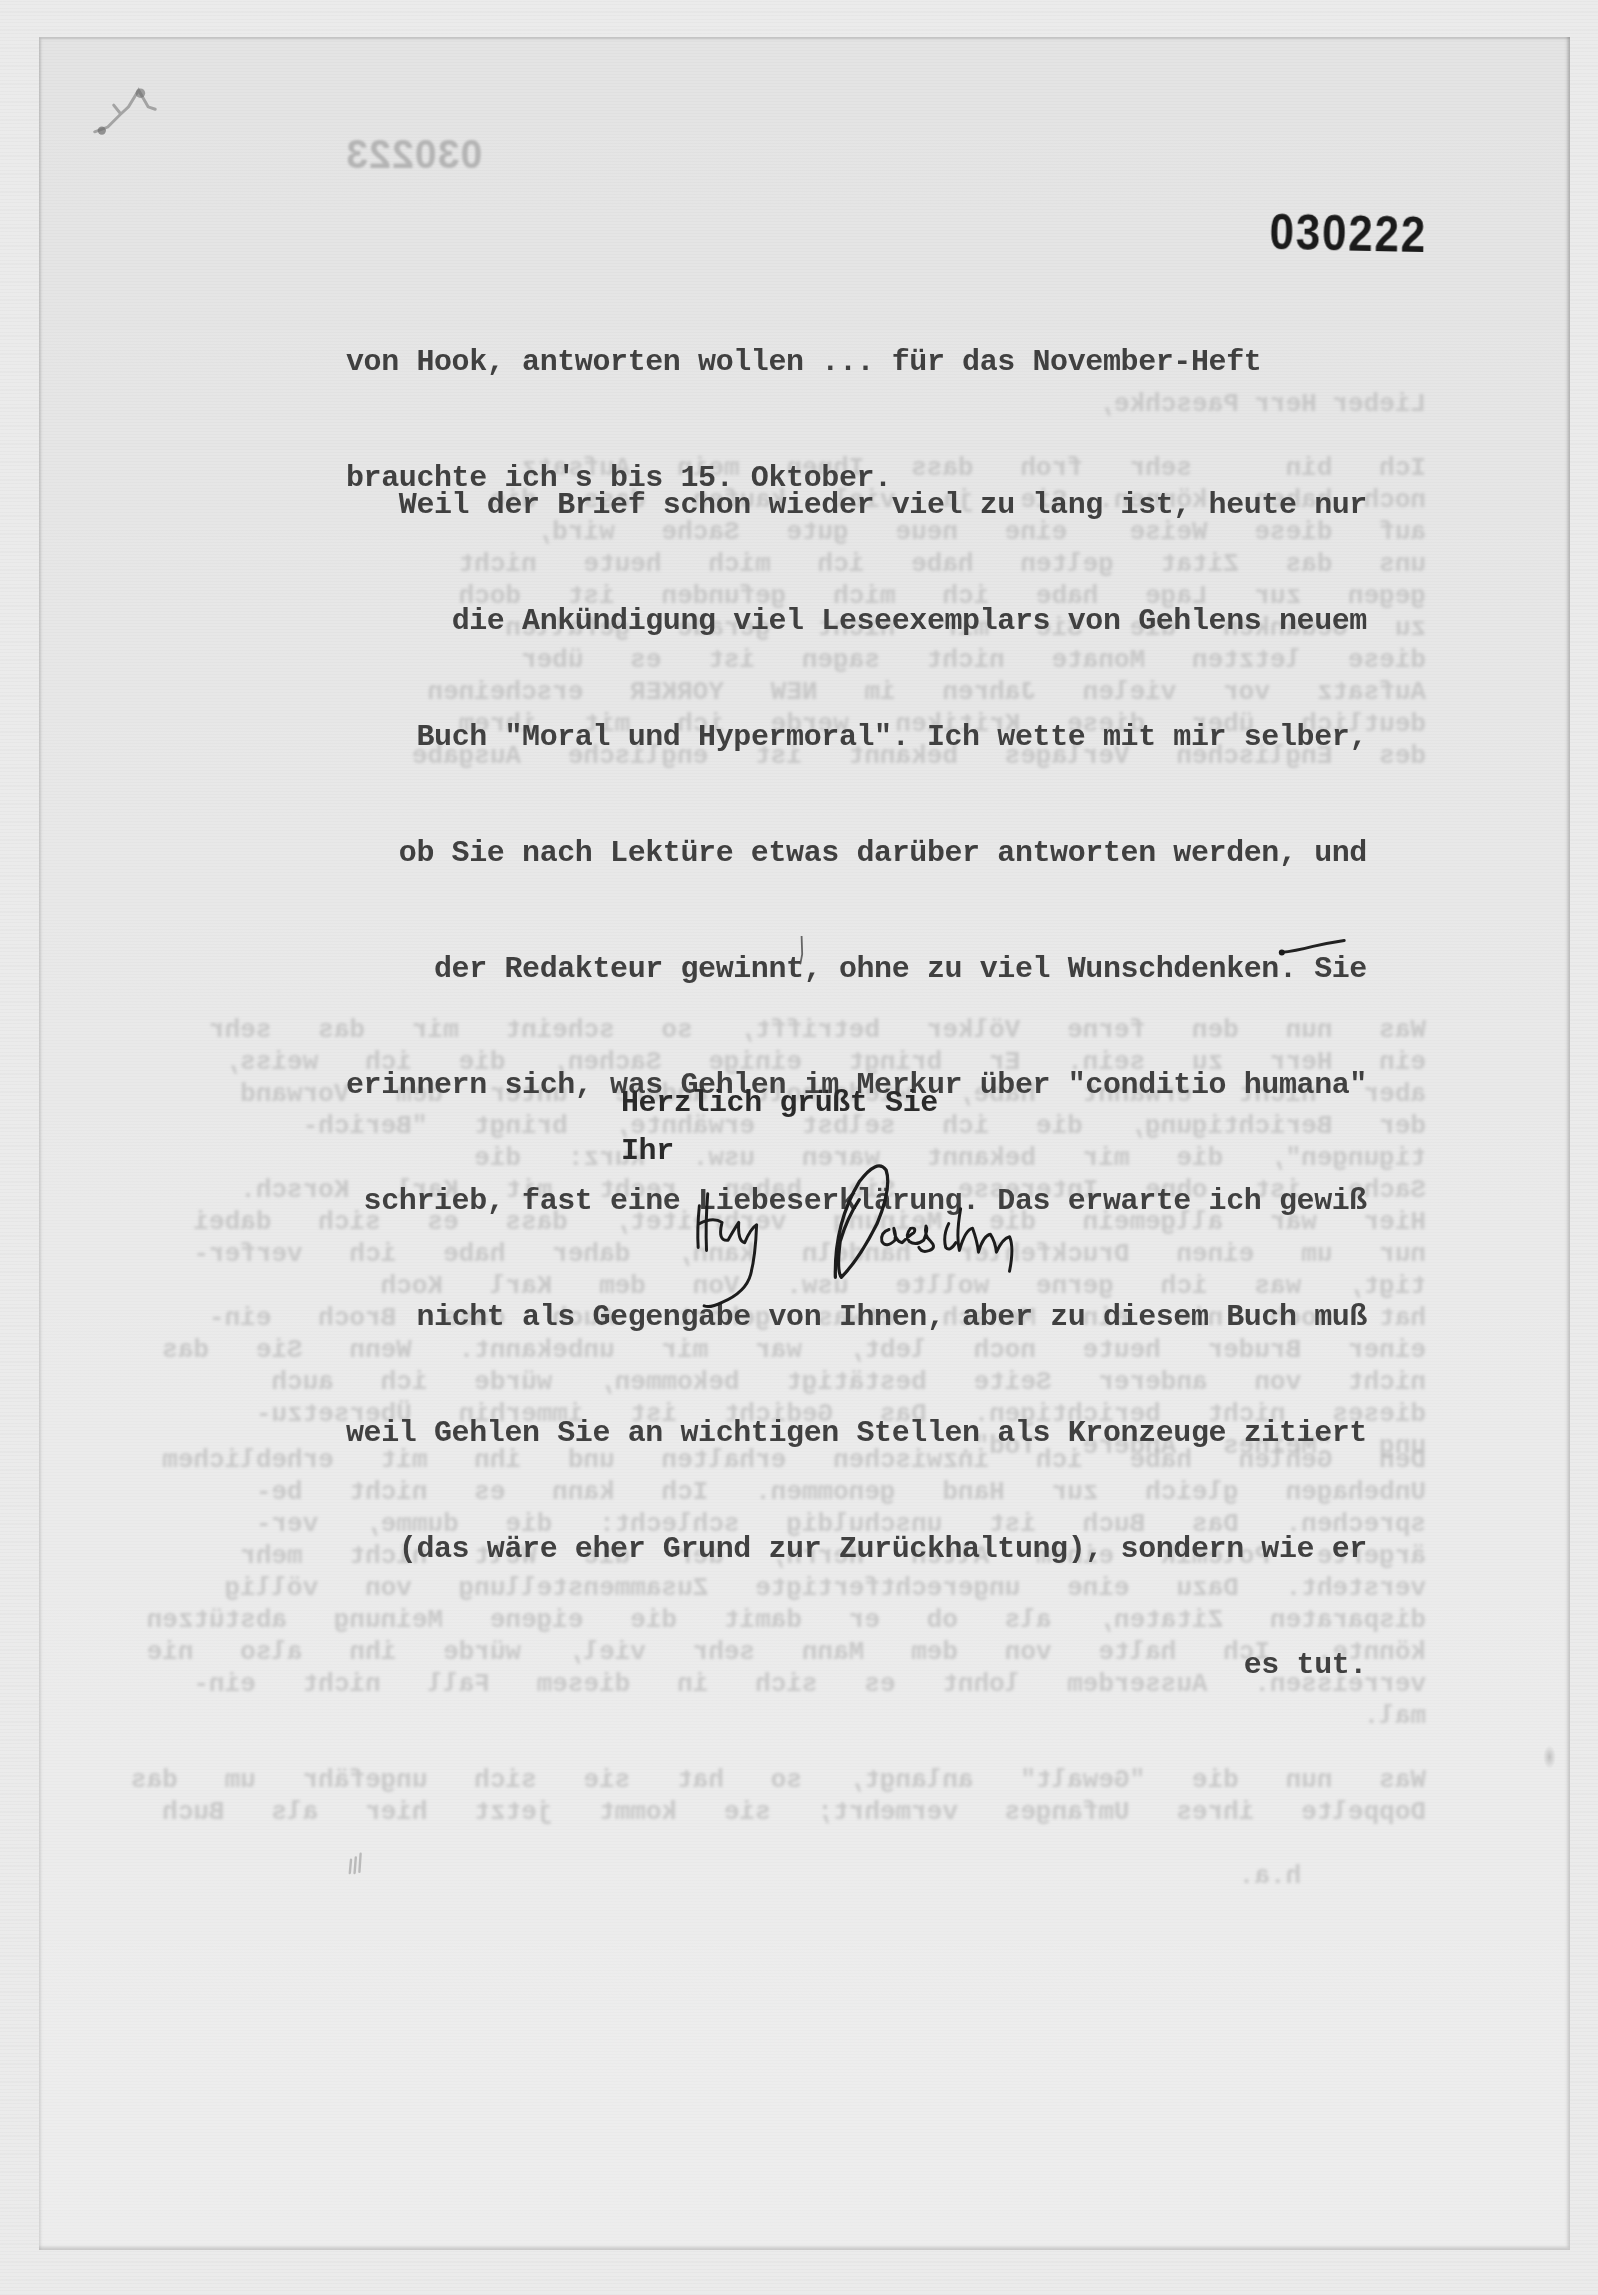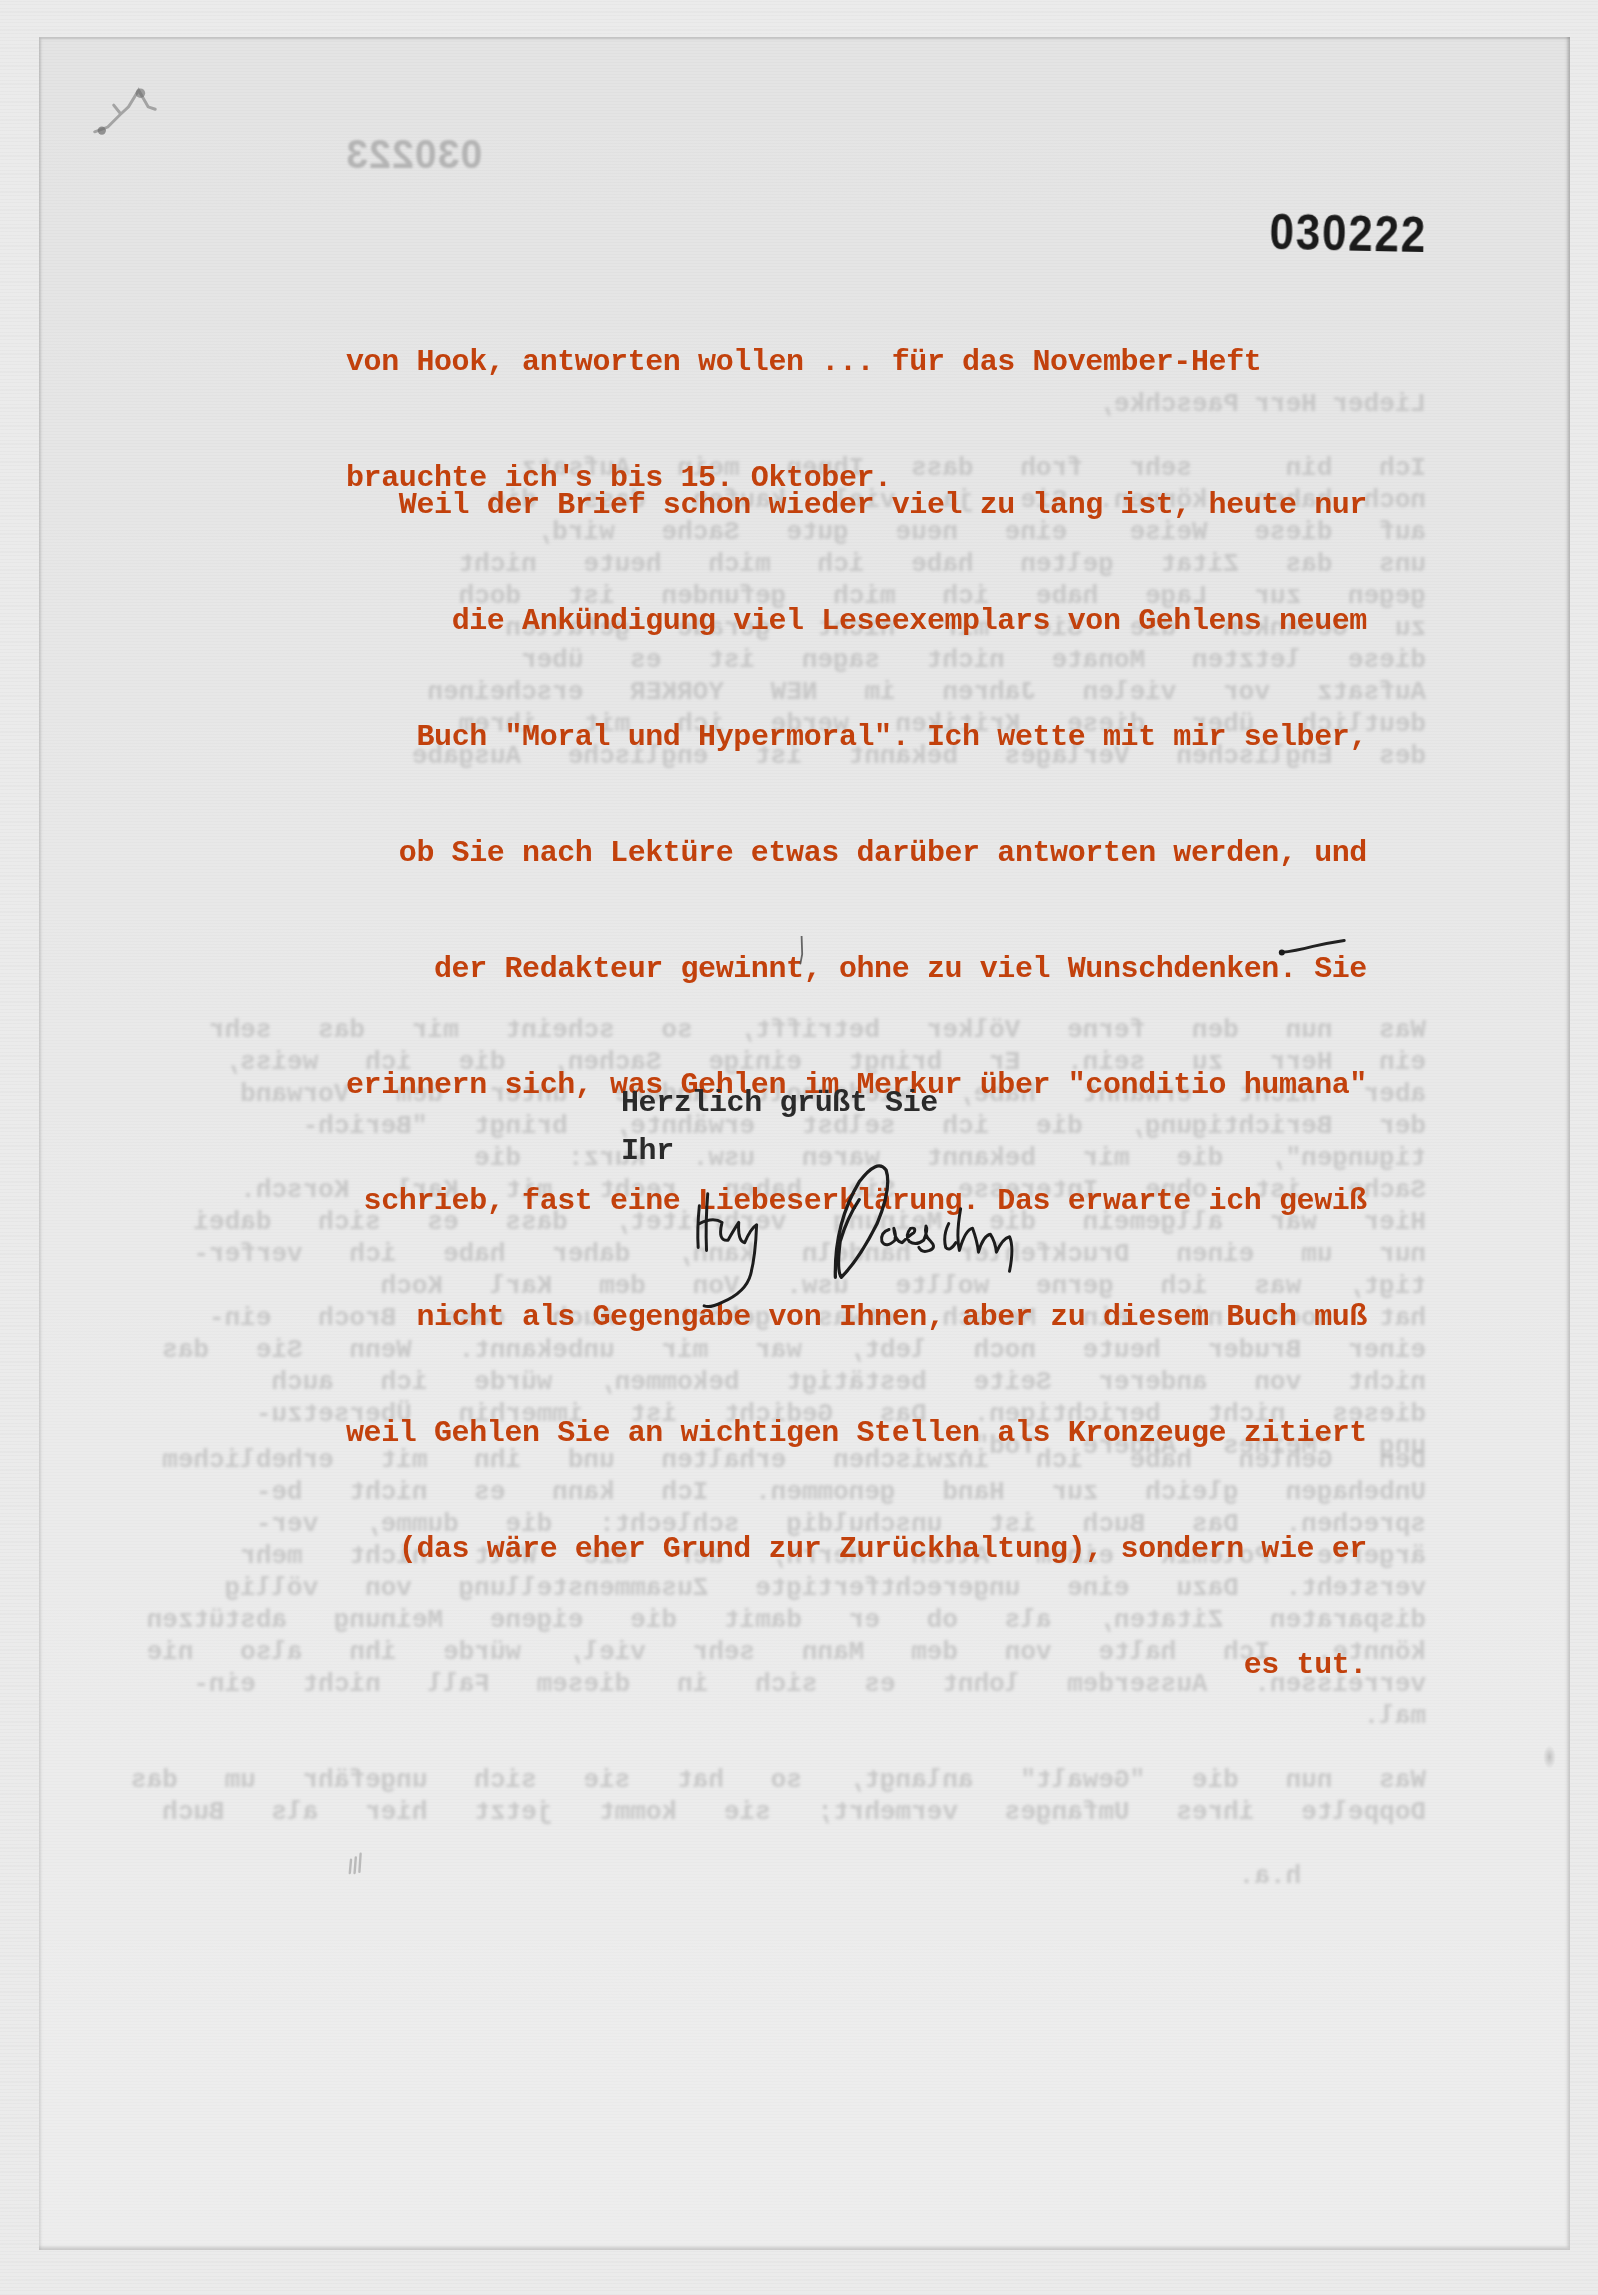--- a/index.html
+++ b/index.html
@@ -86,21 +86,21 @@
     line-height: 32px;
     transform: scaleX(-1);
     filter: blur(1.4px);
     white-space: pre;
     opacity: 0.75;
     user-select: none;
   }
   .text-block {
     position: absolute;
     left: 346px;
-    color: #c2410c;
+    color: #404040;
     font-family: "Liberation Mono", "DejaVu Sans Mono", monospace;
     font-weight: bold;
     font-size: 30px;
     letter-spacing: -0.4px;
     white-space: pre;
     filter: blur(0.5px);
   }
   .text-line {
     display: block;
     height: 48px;

